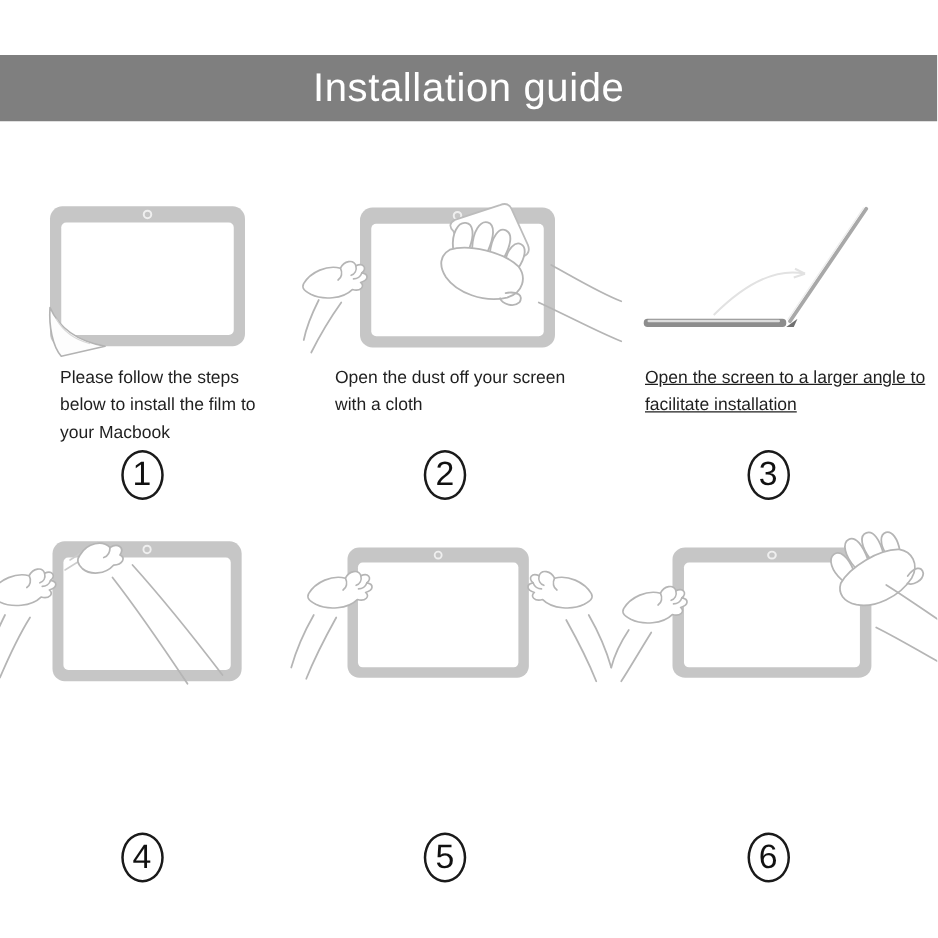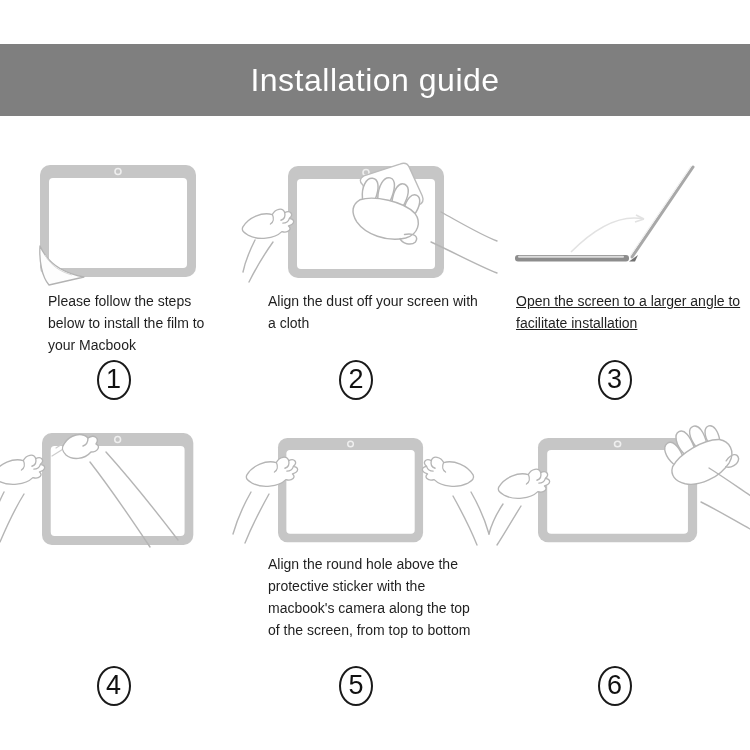--- a/index.html
+++ b/index.html
@@ -1,18 +1,18 @@
 <!DOCTYPE html>
 <html><head>
 <meta charset="utf-8">
 <style>
   html,body{margin:0;padding:0;background:#ffffff;}
   .page{position:relative;width:750px;height:750px;background:#ffffff;overflow:hidden;
         font-family:"Liberation Sans",sans-serif;color:#1f1f1f;}
-  .header{position:absolute;top:44px;left:0;width:750px;height:72px;background:#7f7f7f;
+  .header{position:absolute;top:44px;left:0;width:750px;height:53px;background:#7f7f7f;
           display:flex;align-items:center;justify-content:center;}
   .header-title{color:#ffffff;font-size:32px;letter-spacing:0.5px;font-weight:400;}
   .row{position:absolute;left:0;width:750px;display:grid;grid-template-columns:245px 250px 255px;}
   .row1{top:120px;height:290px;}
   .row2{top:410px;height:320px;}
   .step{position:relative;display:flex;flex-direction:column;}
   .fig{display:block;overflow:visible;}
   .figwrap{flex:0 0 auto;}
   .row1 .figwrap{height:168px;}
   .row2 .figwrap{height:135px;}
@@ -92,21 +92,21 @@
           </g>
           <use href="#cloth" xlink:href="#cloth" transform="translate(108,48) rotate(-6)" fill="#ffffff" stroke="#bcbcbc" stroke-width="1.4"></use>
           <use href="#flatHand" xlink:href="#flatHand" transform="translate(112,44) rotate(16) scale(1.05)"></use>
           <use href="#pinchHand" xlink:href="#pinchHand" transform="translate(-4,86) scale(0.95)"></use>
           <g>
             <path class="armline" d="M10,120 C4,132 0,142 -2,152"></path>
             <path class="armline" d="M28,122 C18,136 10,150 4,162"></path>
           </g>
         </svg>
       </div>
-      <p class="caption">Align the dust off your screen with a cloth</p>
+      <p class="caption">Open the dust off your screen with a cloth</p>
       <div class="badge">
         <span>2</span>
       </div>
     </div>
 
     <div class="step step-c3">
       <div class="figwrap">
         <svg class="fig" width="255" height="168" viewBox="0 0 255 168">
           <path d="M76,132 Q116,92 149,99" fill="none" stroke="#e2e2e2" stroke-width="1.6"></path>
           <path d="M149,99 l-8,-4 M149,99 l-9,3" stroke="#e2e2e2" stroke-width="1.6" fill="none"></path>
@@ -161,21 +161,20 @@
             <path class="armline" d="M6,82 C-2,96 -8,110 -12,124"></path>
             <path class="armline" d="M24,84 C14,102 6,118 0,133"></path>
           </g>
           <use href="#pinchHand" xlink:href="#pinchHand" transform="translate(230,44) scale(-0.95,0.95)"></use>
           <g>
             <path class="armline" d="M226,82 C234,96 240,110 244,124"></path>
             <path class="armline" d="M208,86 C218,104 226,120 232,135"></path>
           </g>
         </svg>
       </div>
-      <p class="caption">Align the round hole above the protective sticker with the macbook's camera along the top of the screen, from top to bottom</p>
       <div class="badge">
         <span>5</span>
       </div>
     </div>
 
     <div class="step step-c3">
       <div class="figwrap">
         <svg class="fig" width="255" height="135" viewBox="0 0 255 135">
           <use href="#tablet" xlink:href="#tablet" transform="translate(43,28) scale(1.02,0.93)"></use>
           <use href="#pinchHand" xlink:href="#pinchHand" transform="translate(2,56) scale(0.95)"></use>

